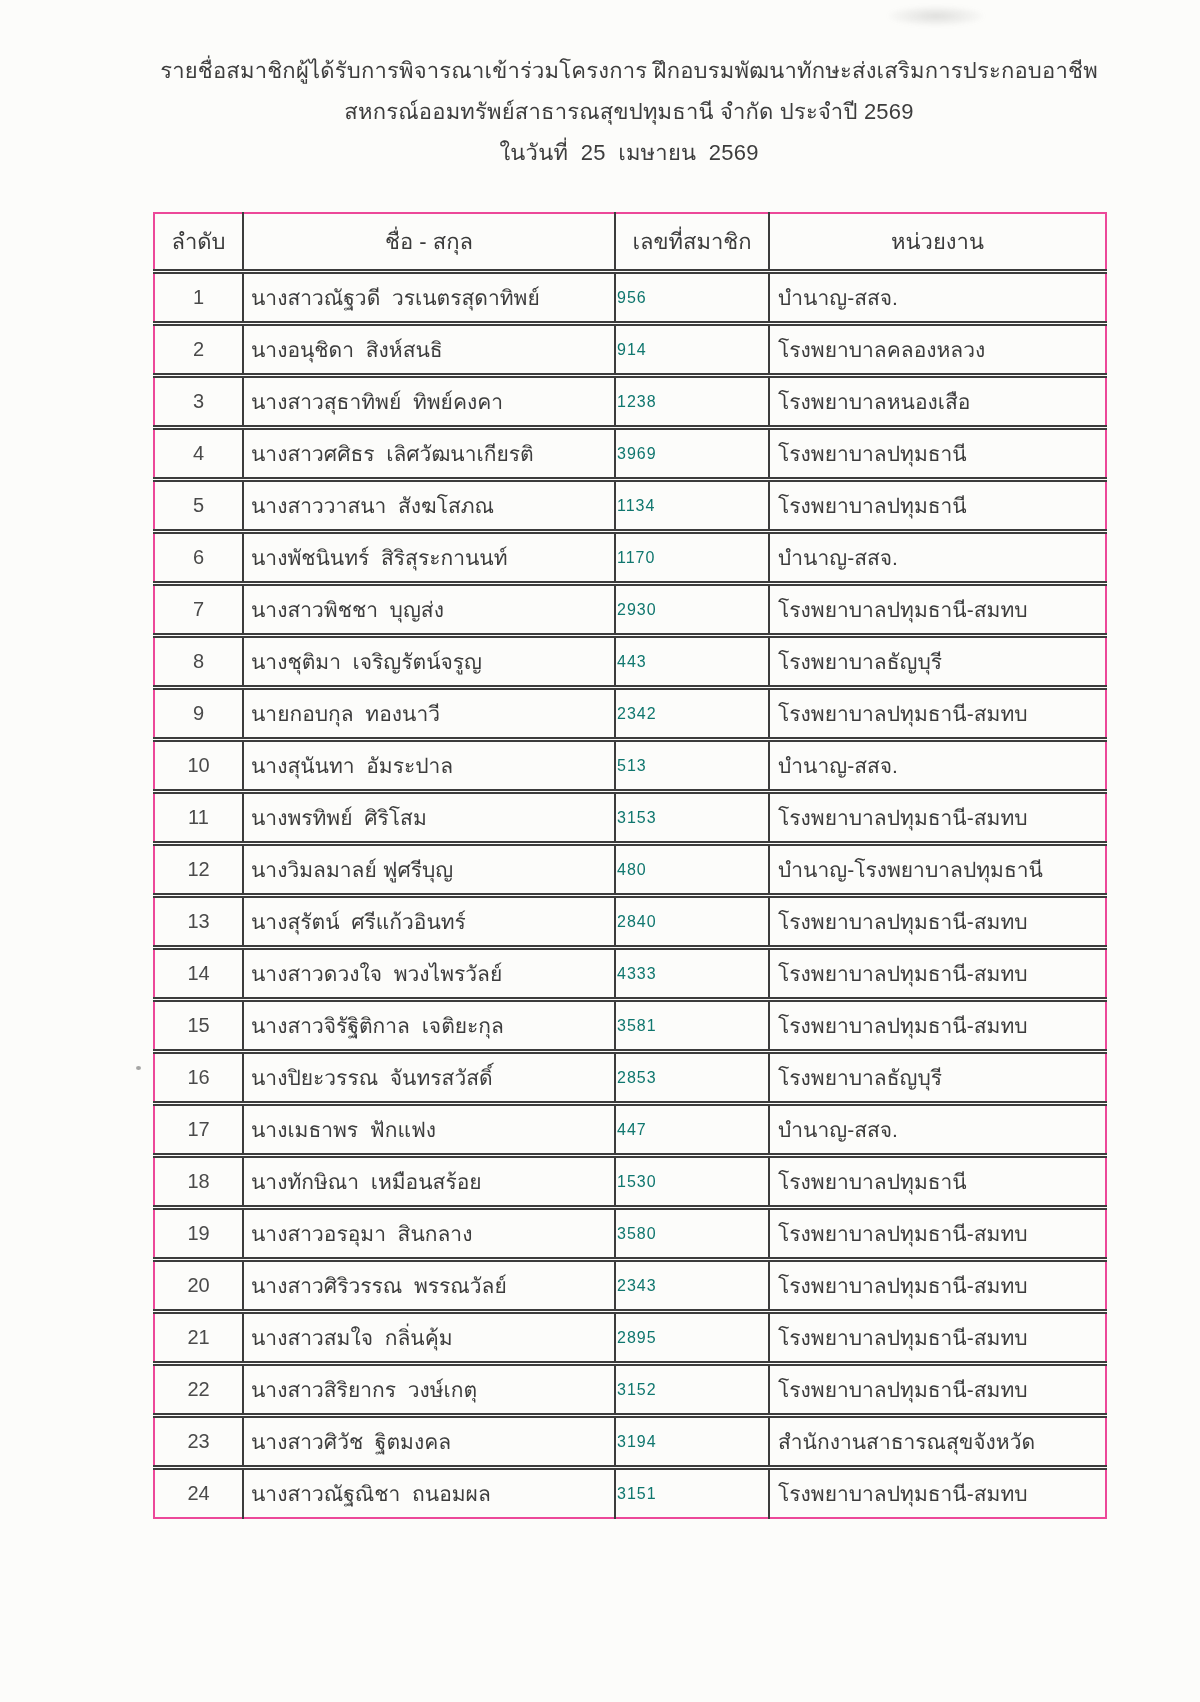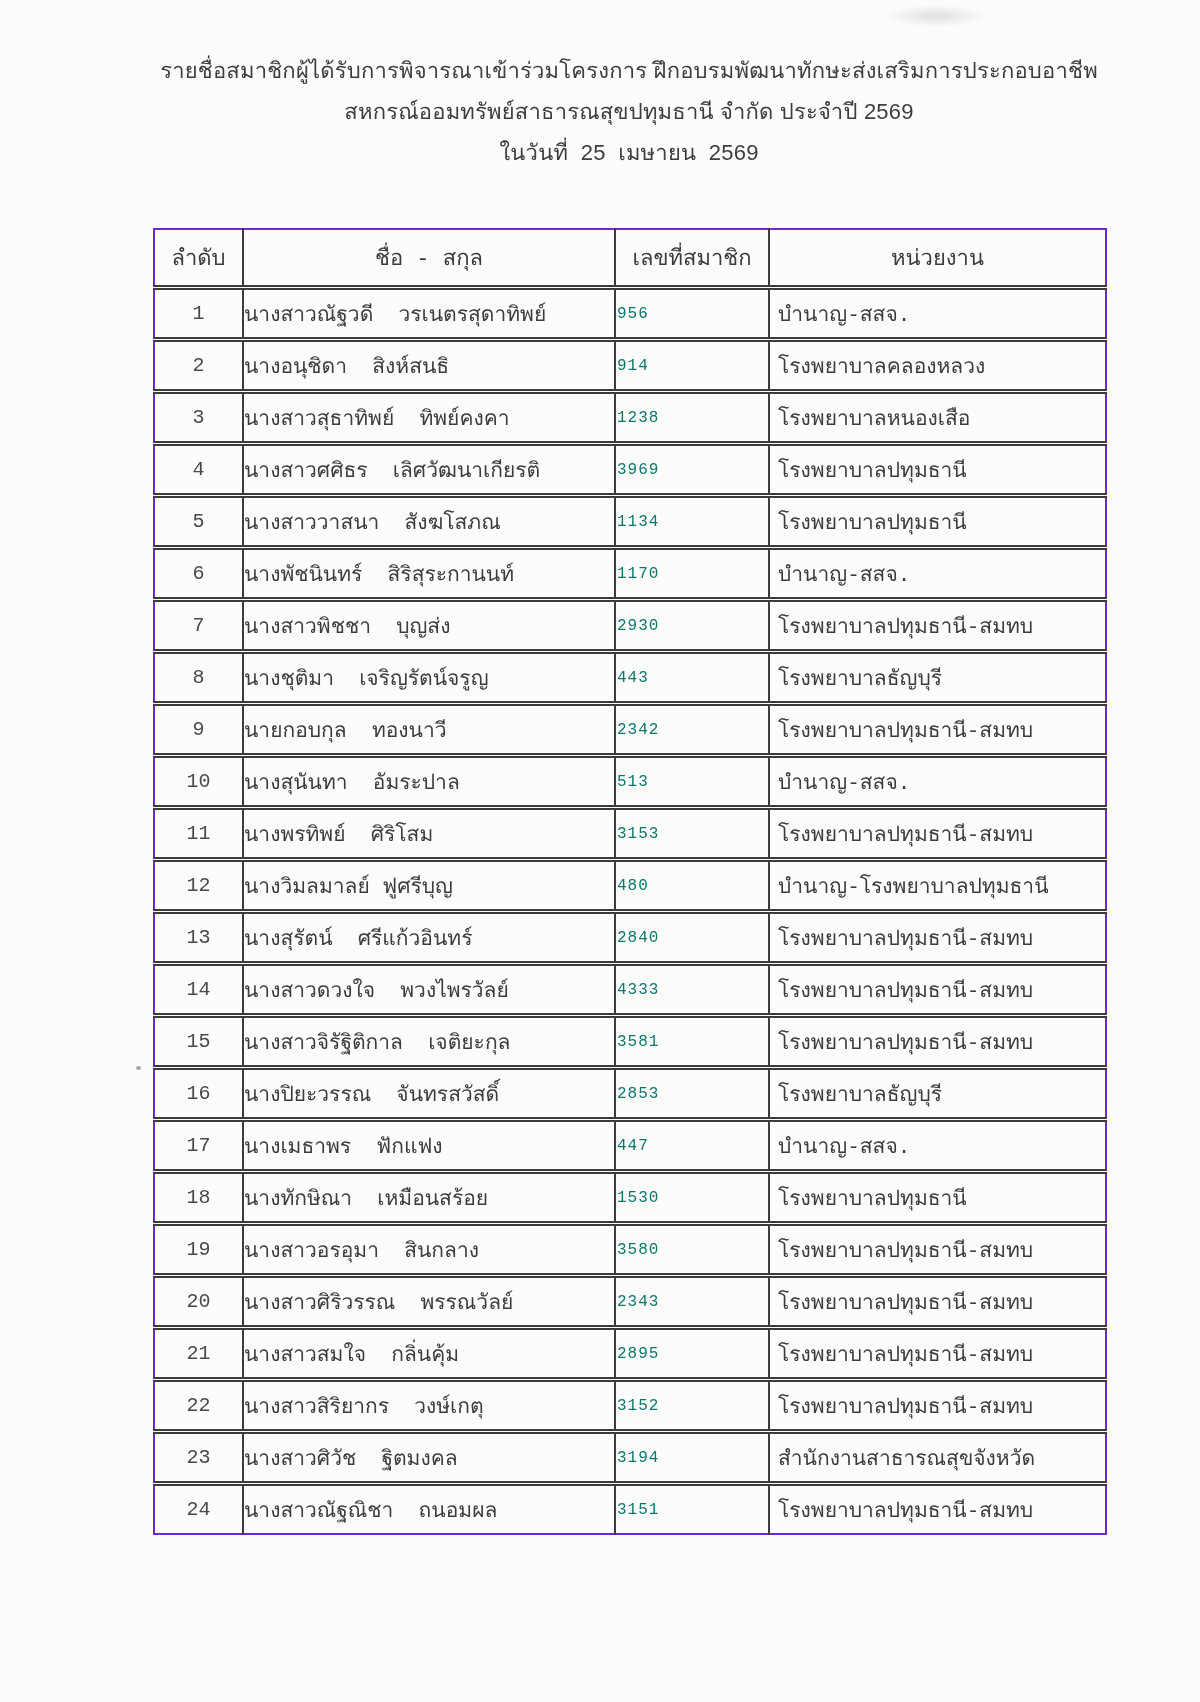--- a/index.html
+++ b/index.html
@@ -29,46 +29,45 @@
     position: absolute; left: 143px; top: 50px; width: 952px;
     text-align: center;
   }
   .title-line {
     font-size: 22px; line-height: 41px; color: #3d3d3d;
     letter-spacing: 0.2px; white-space: pre;
   }
 
   
   table.member-table {
-    position: absolute; left: 143px; top: 228px;
+    position: absolute; left: 143px; top: 212px;
     width: 952px; table-layout: fixed;
     border-collapse: collapse;
-    border: 2px solid #6d28d9;
-    font-family: Liberation Mono, monospace;
+    border: 2px solid #ec4899;
   }
   col.c-no     { width: 89px;  }
   col.c-name   { width: 372px; }
   col.c-member { width: 154px; }
   col.c-unit   { width: 337px; }
 
   th, td {
     border-right: 2px solid #3c3c3c;
     border-bottom: 5px double #3c3c3c;
     vertical-align: middle;
     font-weight: normal;
     overflow: hidden;
   }
   th:last-child, td:last-child { border-right: none; }
   tbody tr:last-child td { border-bottom: none; }
 
   th { height: 53px; font-size: 22px; color: #3b3b3b; text-align: center; }
   td { height: 45px; font-size: 21px; color: #3c3c3c; }
 
   td.no     { text-align: center; font-size: 20px; color: #4a4a4a; }
-  td.name   { text-align: left; padding-left: 0; white-space: pre; }
+  td.name   { text-align: left; padding-left: 7px; white-space: pre; }
   td.member { text-align: left; font-size: 16px; color: #0f766e; letter-spacing: 1px; }
   td.unit   { text-align: left; padding-left: 8px; white-space: pre; }
 </style>
 </head>
 <body style="--paper: #fcfcfa; --ink: #3a3a3a;">
 
 <div class="page">
 
   <div class="smudge"></div>
   <div class="speck"></div>

